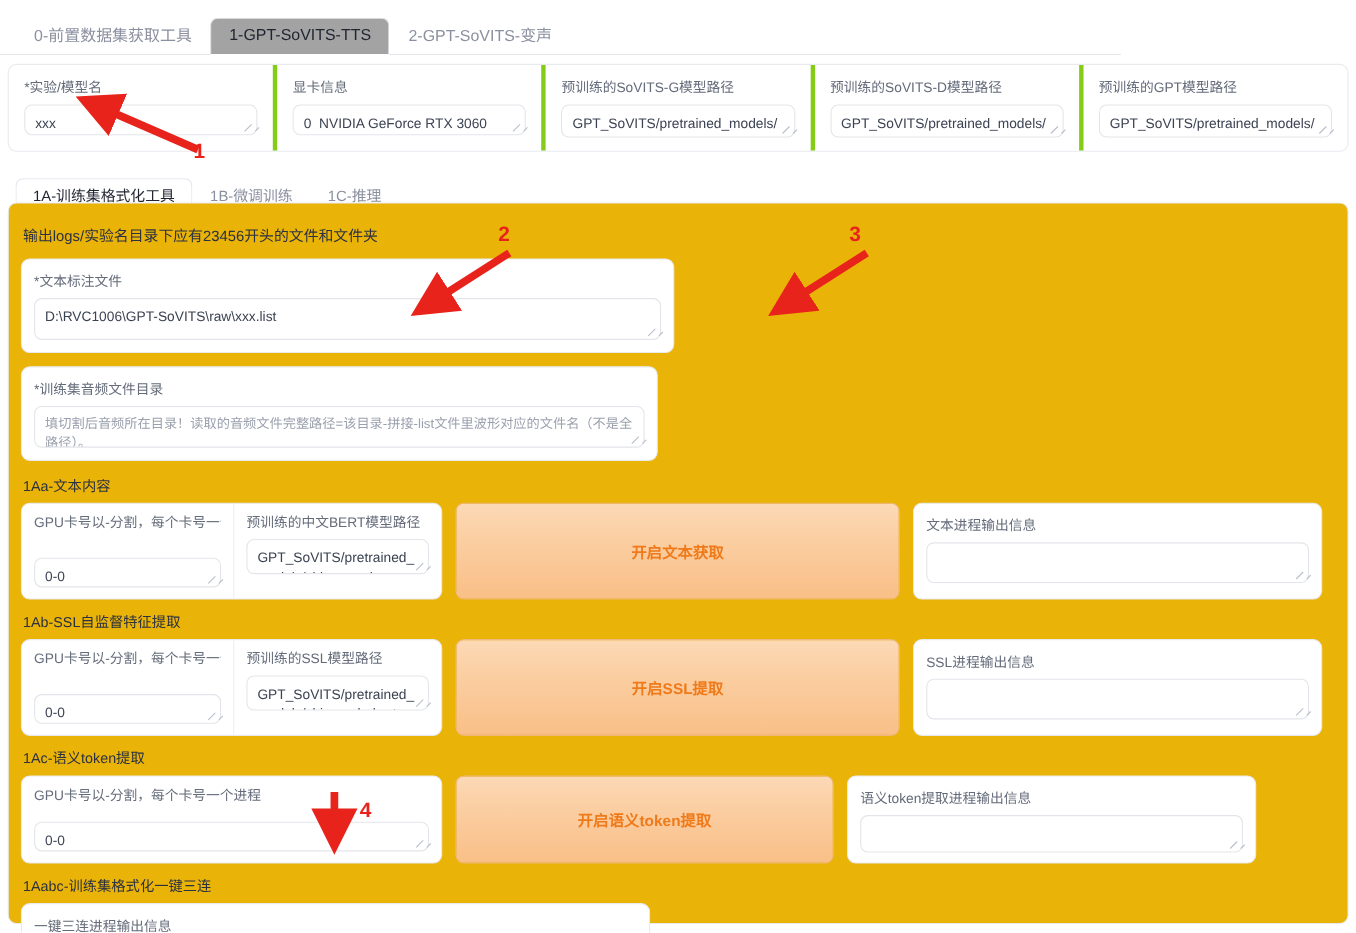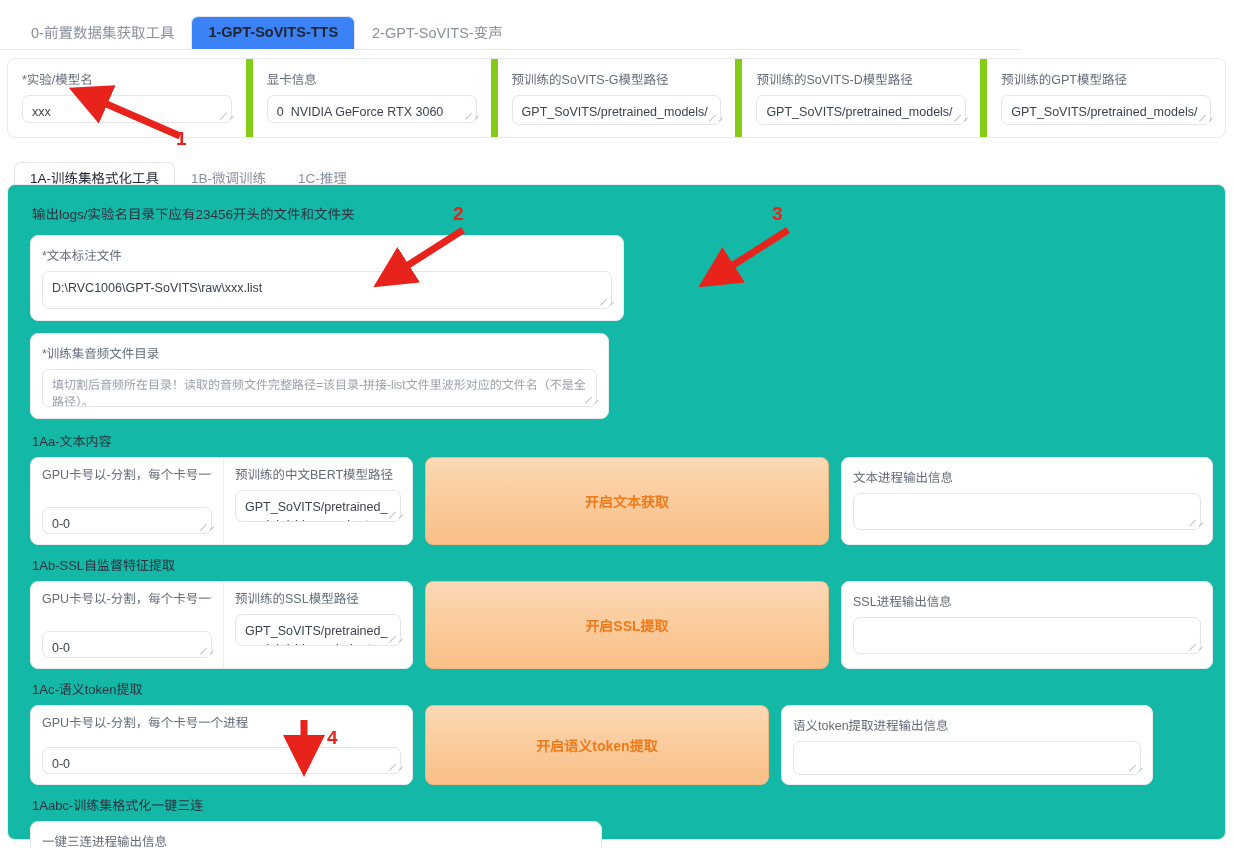--- a/index.html
+++ b/index.html
@@ -37,42 +37,42 @@
     border-radius: 7px 7px 0 0;
     background: transparent;
     cursor: pointer;
     white-space: nowrap;
     line-height: 1.3;
     position: relative;
     top: 1px;
   }
   .tab.active {
     color: #1f2430;
-    background: #3b82f6;
+    background: #a3a3a3;
     border-color: #e2e4ea;
     border-bottom: 1px solid #ffffff;
-    font-weight: 700;
+    font-weight: 400;
   }
 
   
   .panel-top {
     position: absolute;
     left: 7px; top: 58px;
     width: 1219px; height: 80px;
     border: 1px solid #e8eaee;
     border-radius: 8px;
     background: #ffffff;
     display: flex;
     align-items: stretch;
     overflow: hidden;
   }
   .field-cell {
     flex: 1 1 0;
     padding: 10px 14px 0 14px;
-    border-right: 7px solid #84cc16;
+    border-right: 4px solid #84cc16;
     min-width: 0;
     position: relative;
   }
   .field-cell:last-child { border-right: none; }
   .field-label {
     font-size: 12.5px;
     color: #646b7a;
     margin-bottom: 7px;
     white-space: nowrap;
     overflow: hidden;
@@ -143,22 +143,22 @@
     border-bottom-color: #ffffff;
   }
 
   
   .panel-main {
     position: absolute;
     left: 7px; top: 184px;
     width: 1219px; height: 656px;
     border: 1px solid #e8eaee;
     border-radius: 8px;
-    background: #14b8a6;
-    padding: 10px 11px 8px 22px;
+    background: #eab308;
+    padding: 10px 11px 8px 11px;
   }
   .hint-line {
     font-size: 13.5px;
     color: #2b3140;
     margin: 8px 0 12px 2px;
   }
   .section-title {
     font-size: 13px;
     color: #2b3140;
     margin: 6px 0 7px 2px;

